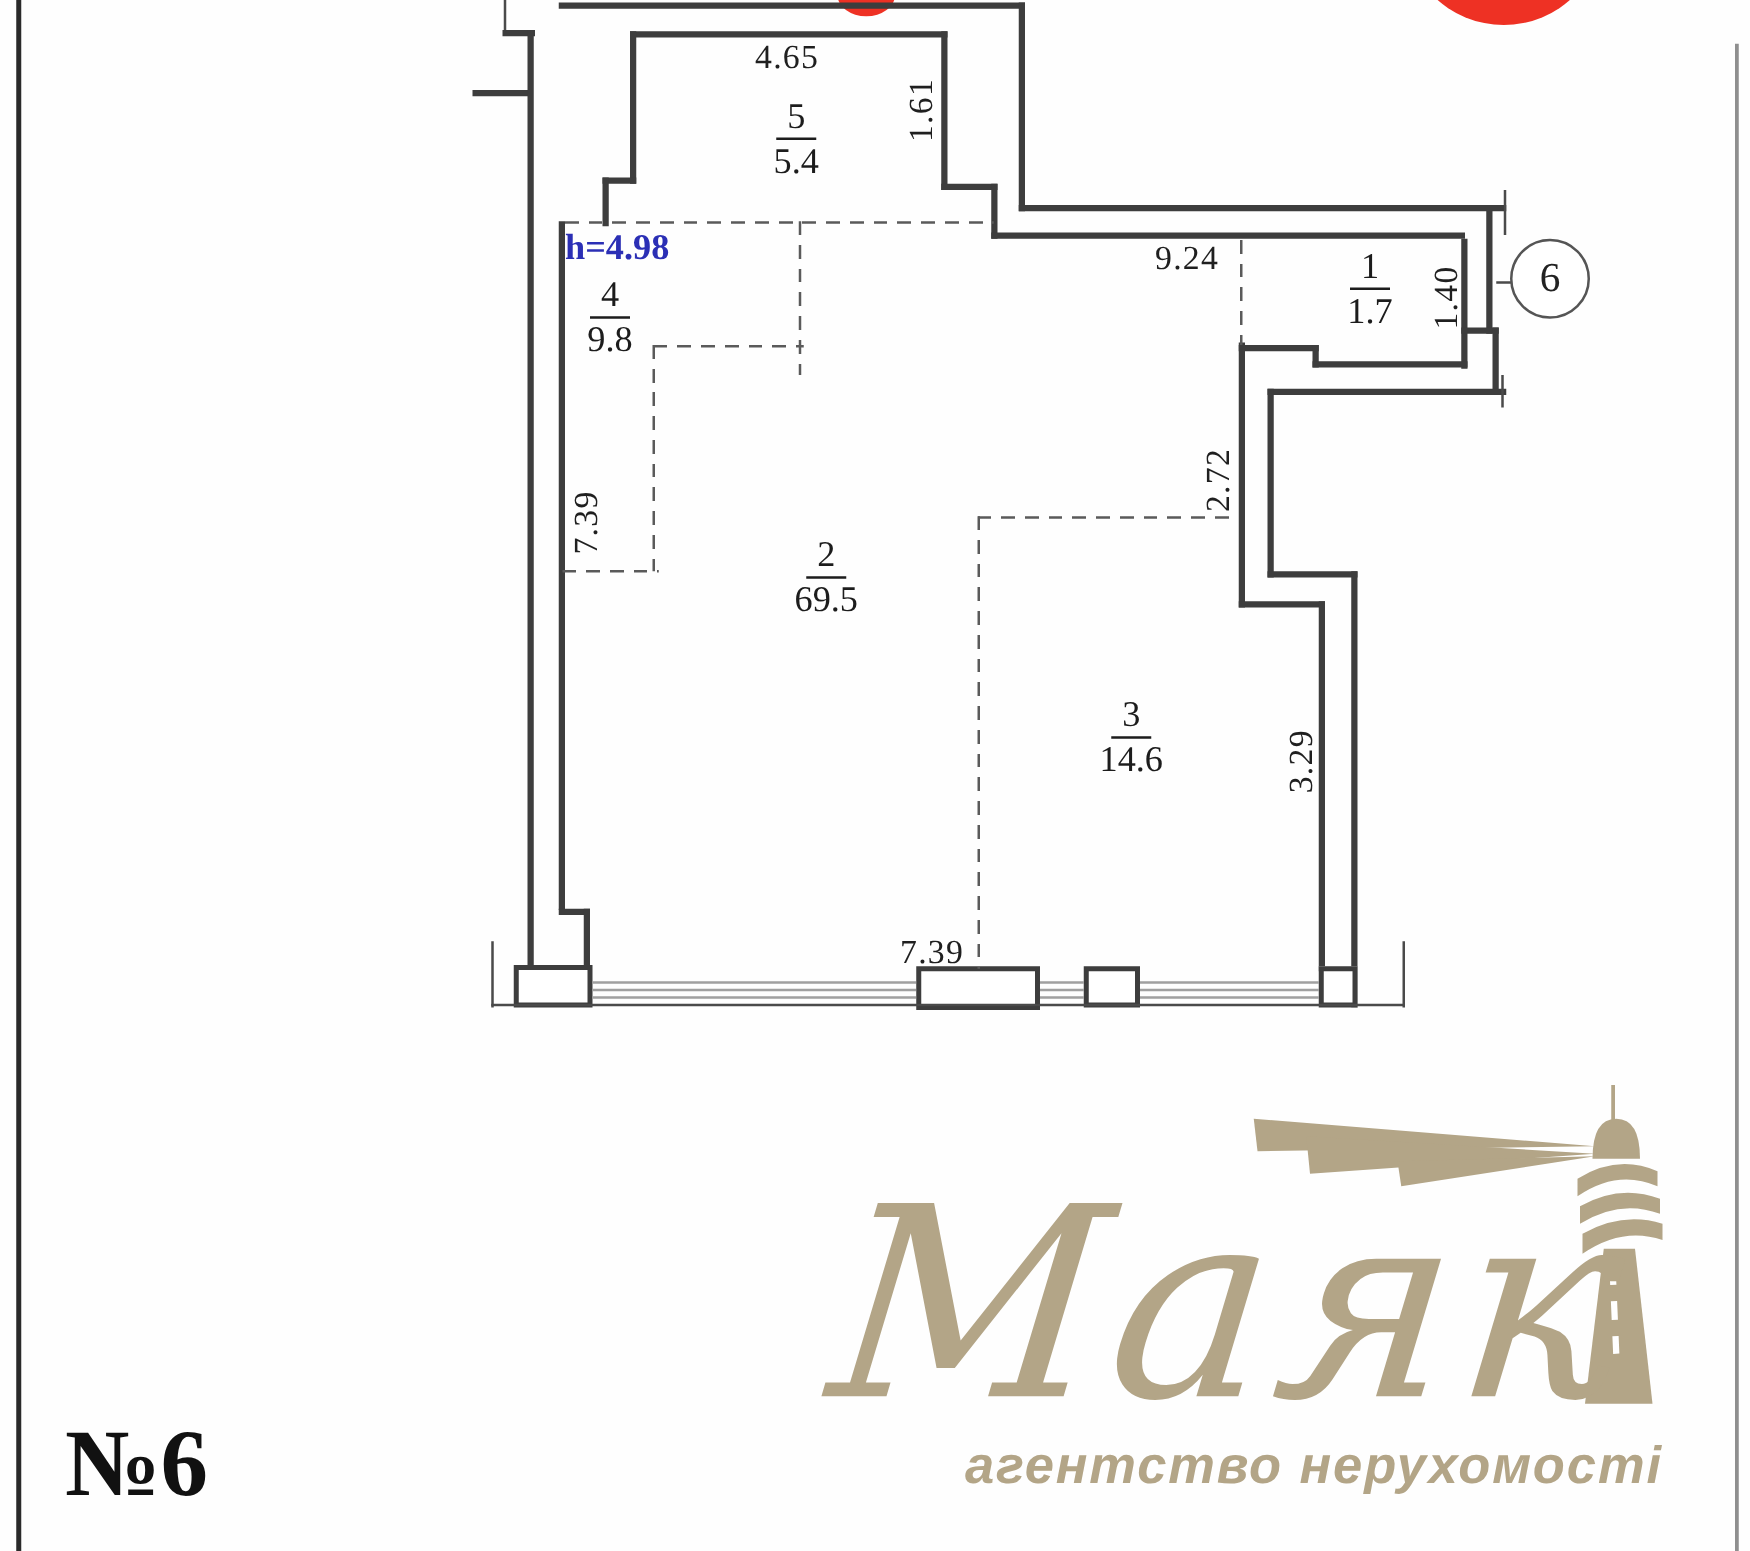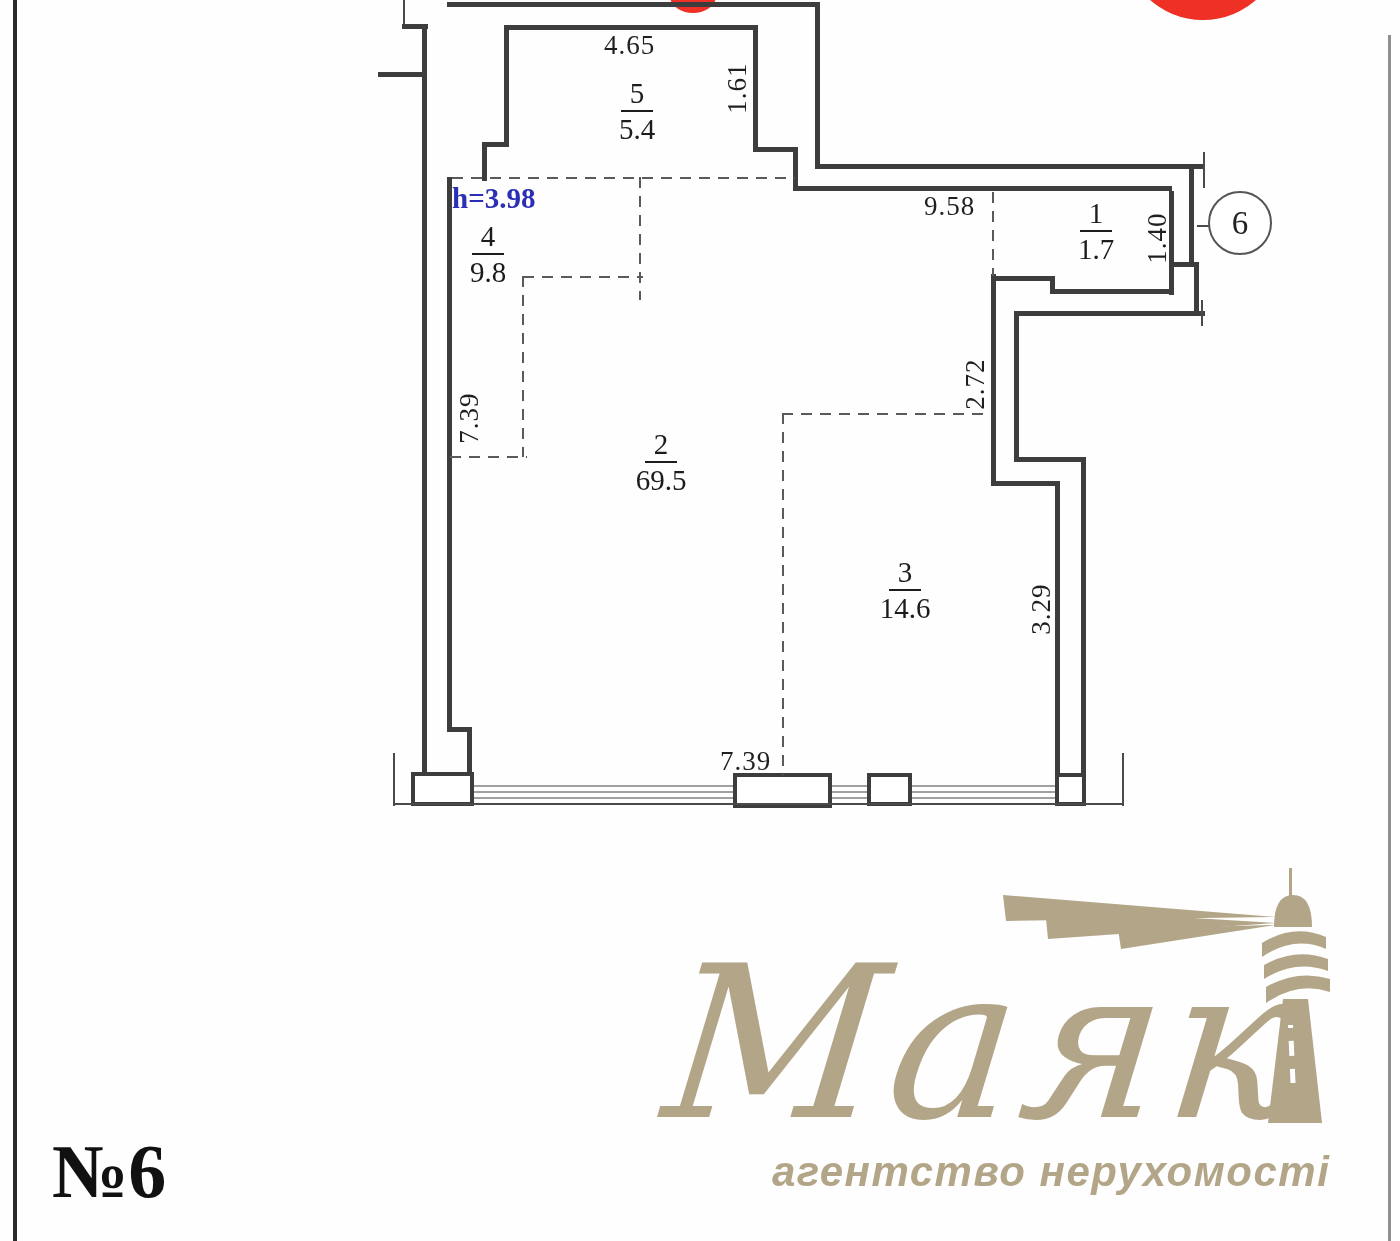--- a/index.html
+++ b/index.html
@@ -102,27 +102,27 @@
   <div class="dash-v" style="left:639px;top:177px;height:123px;"></div>
   <div class="dash-h" style="left:523px;top:276px;width:120px;"></div>
   <div class="dash-v" style="left:522px;top:276px;height:181px;"></div>
   <div class="dash-h" style="left:450px;top:456px;width:77px;"></div>
   <div class="dash-v" style="left:782px;top:413px;height:362px;"></div>
   <div class="dash-h" style="left:782px;top:413px;width:209px;"></div>
   <div class="dash-v" style="left:992px;top:192px;height:84px;"></div>
 
   <div class="dim" style="left:604px;top:30px;">4.65</div>
   <div class="dim rot" style="left:737px;top:88px;">1.61</div>
-  <div class="dim" style="left:924px;top:191px;">9.58</div>
+  <div class="dim" style="left:924px;top:191px;">9.24</div>
   <div class="dim rot" style="left:1157px;top:238px;">1.40</div>
   <div class="dim rot" style="left:975px;top:384px;">2.72</div>
   <div class="dim rot" style="left:1041px;top:609px;">3.29</div>
   <div class="dim rot" style="left:469px;top:418px;">7.39</div>
   <div class="dim" style="left:720px;top:746px;">7.39</div>
-  <div class="hnote" style="left:452px;top:182px;">h=3.98</div>
+  <div class="hnote" style="left:452px;top:182px;">h=4.98</div>
 
   <div class="room" style="left:589px;top:78px;">
     <span class="rn">5</span>
     <span class="ra">5.4</span>
   </div>
   <div class="room" style="left:440px;top:221px;">
     <span class="rn">4</span>
     <span class="ra">9.8</span>
   </div>
   <div class="room" style="left:613px;top:429px;">

